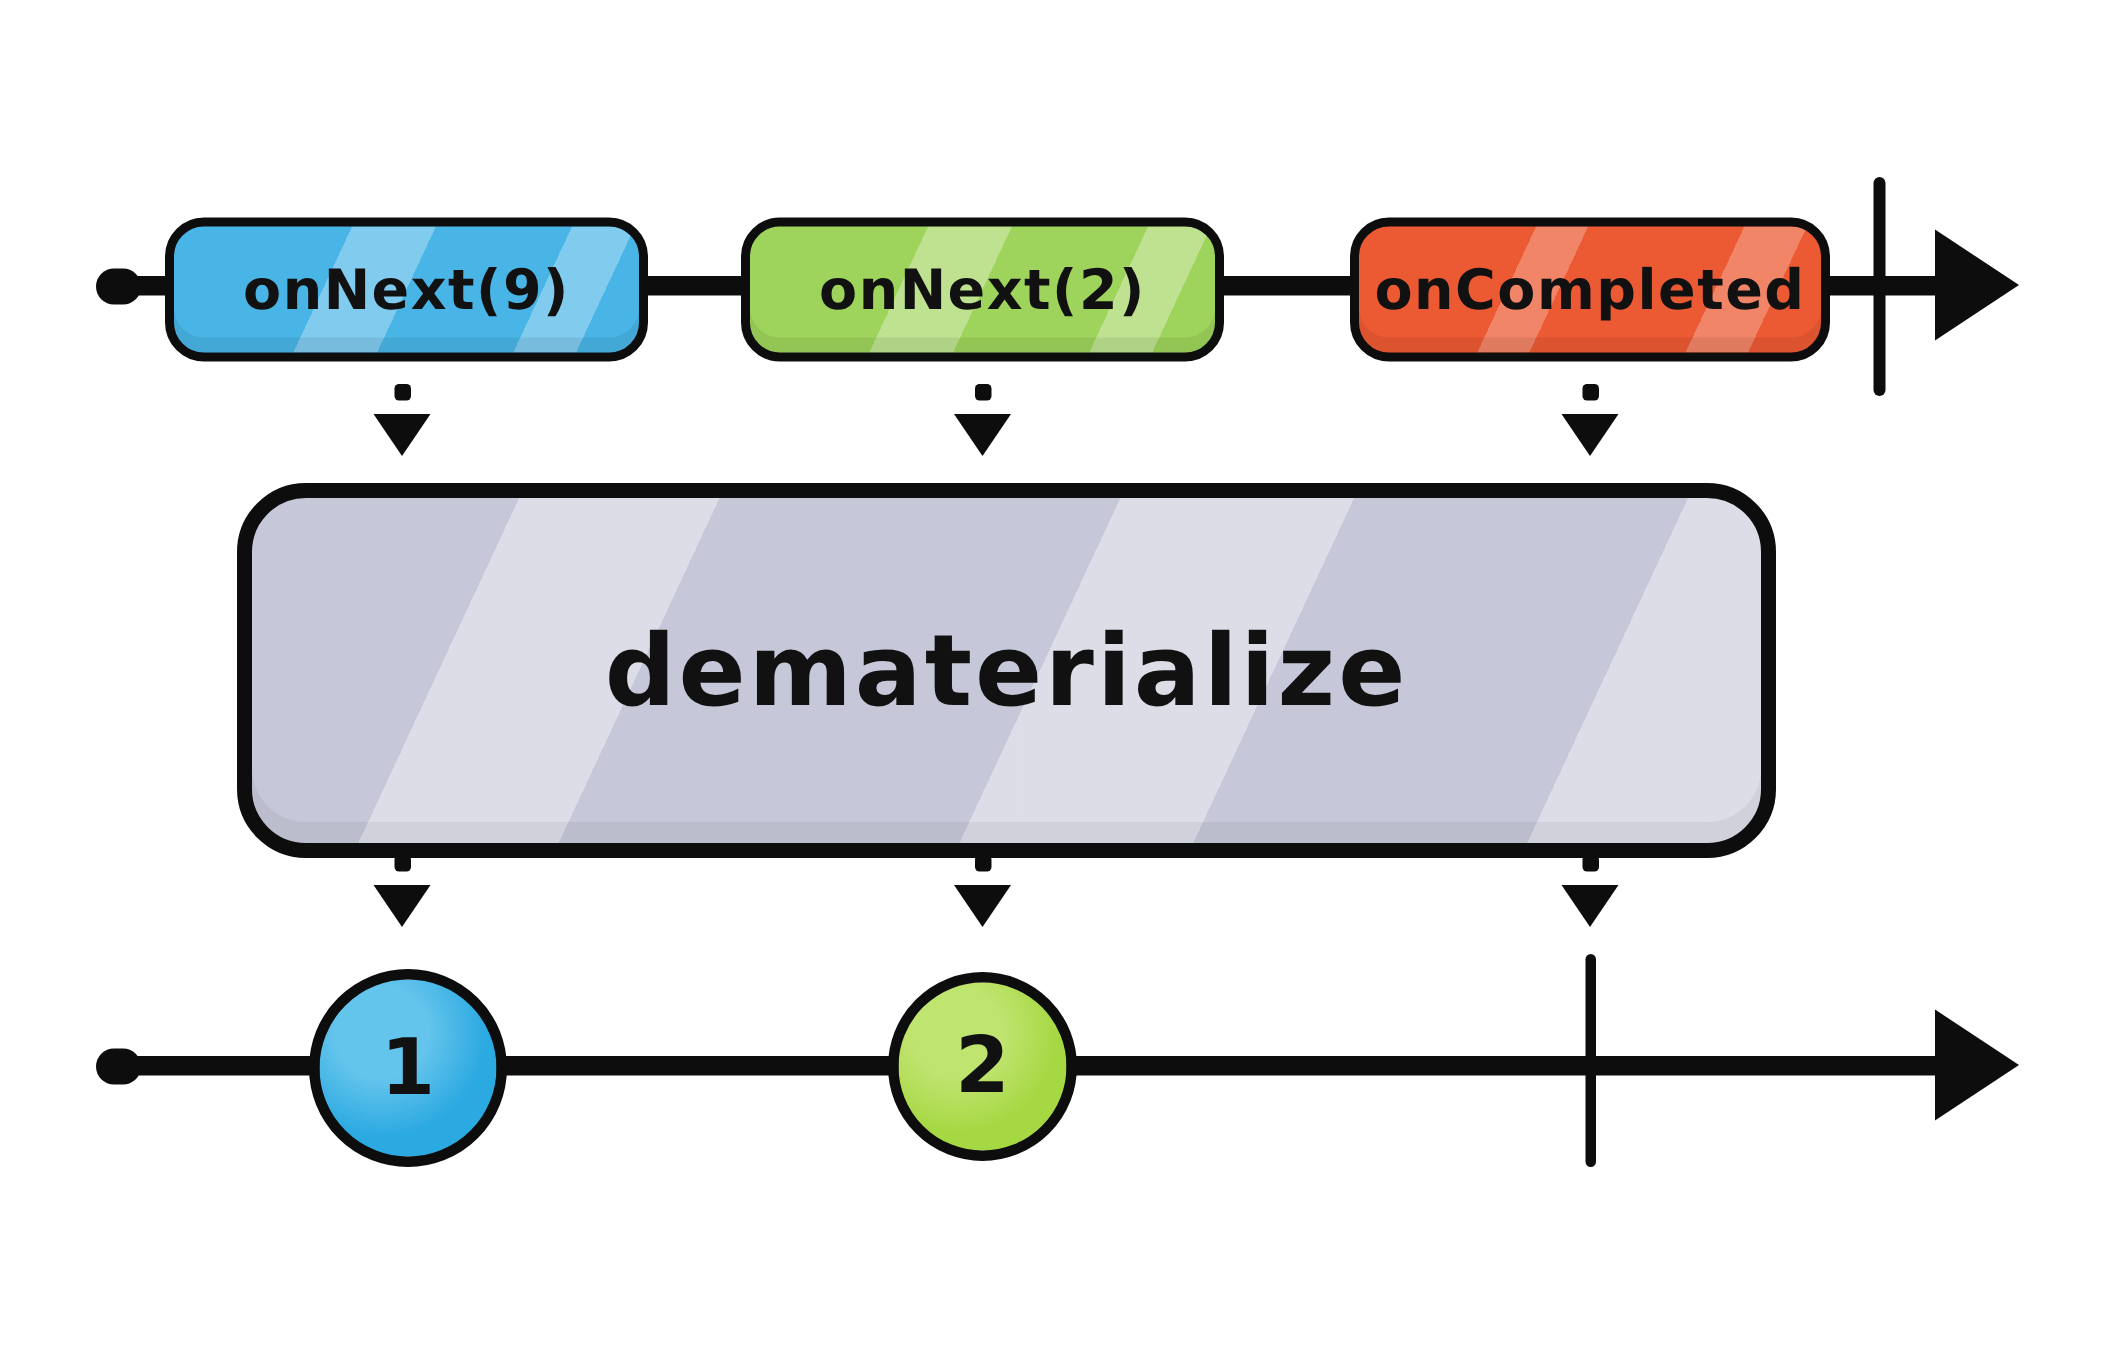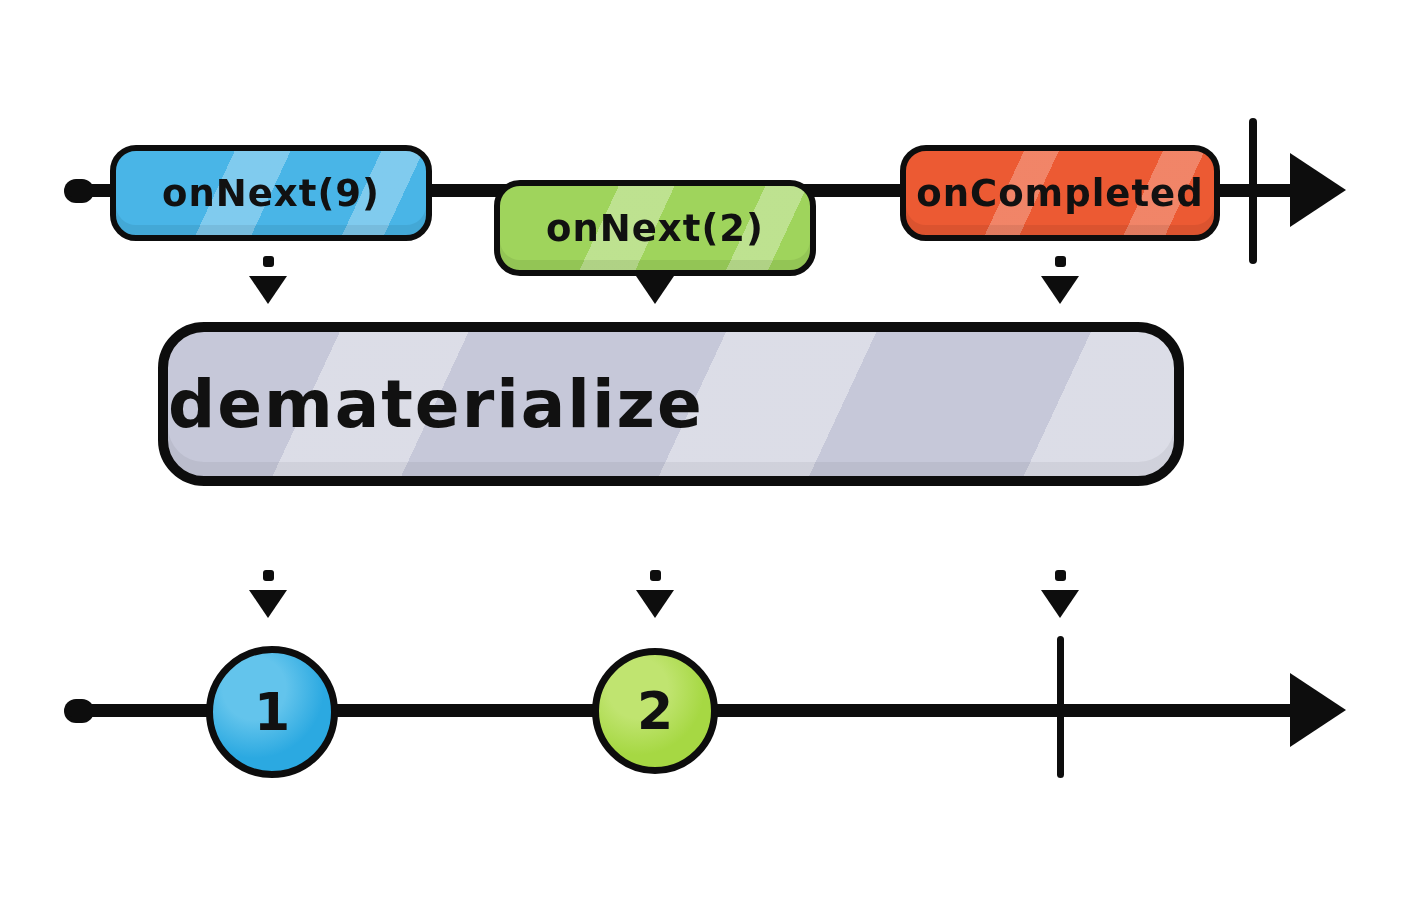--- a/index.html
+++ b/index.html
@@ -28,38 +28,37 @@
     z-index: 3;
   }
   .pill .pill-label { font-size: 37px; font-weight: 700; color: #111; letter-spacing: 1px; }
   .pill-blue {
     background-color: #49b5e7;
     background-image: linear-gradient(115deg, transparent 0 34%, rgba(255,255,255,0.30) 34% 50%, transparent 50% 76%, rgba(255,255,255,0.30) 76% 88%, transparent 88%);
   }
   .pill-green {
     background-color: #9fd45c;
     background-image: linear-gradient(115deg, transparent 0 34%, rgba(255,255,255,0.32) 34% 50%, transparent 50% 76%, rgba(255,255,255,0.32) 76% 88%, transparent 88%);
-    margin-top: 35px;
   }
   .pill-orange {
     background-color: #ec5a33;
     background-image: linear-gradient(115deg, transparent 0 34%, rgba(255,255,255,0.26) 26% 44%, transparent 44% 74%, rgba(255,255,255,0.26) 74% 86%, transparent 86%);
   }
 
   
   .op-box {
-    position: absolute; left: 158px; top: 322px; width: 1026px; height: 164px;
+    position: absolute; left: 158px; top: 322px; width: 1026px; height: 250px;
     border: 10px solid #0d0d0d; border-radius: 46px;
     background-color: #c6c8d9;
     background-image: linear-gradient(115deg,
       transparent 0 16%, rgba(255,255,255,0.38) 16% 28%,
       transparent 28% 52%, rgba(255,255,255,0.38) 52% 66%,
       transparent 66% 86%, rgba(255,255,255,0.38) 86%);
     box-shadow: inset 0 -14px 0 rgba(0,0,0,0.05);
-    display: flex; align-items: center; 
+    display: flex; align-items: center; justify-content: center;
     z-index: 3;
   }
   .op-box .op-label { font-size: 66px; font-weight: 700; color: #111; letter-spacing: 2px; }
 
   
   .down-arrow {
     position: absolute; width: 40px;
     display: flex; flex-direction: column; align-items: center; gap: 9px;
     z-index: 2;
   }

